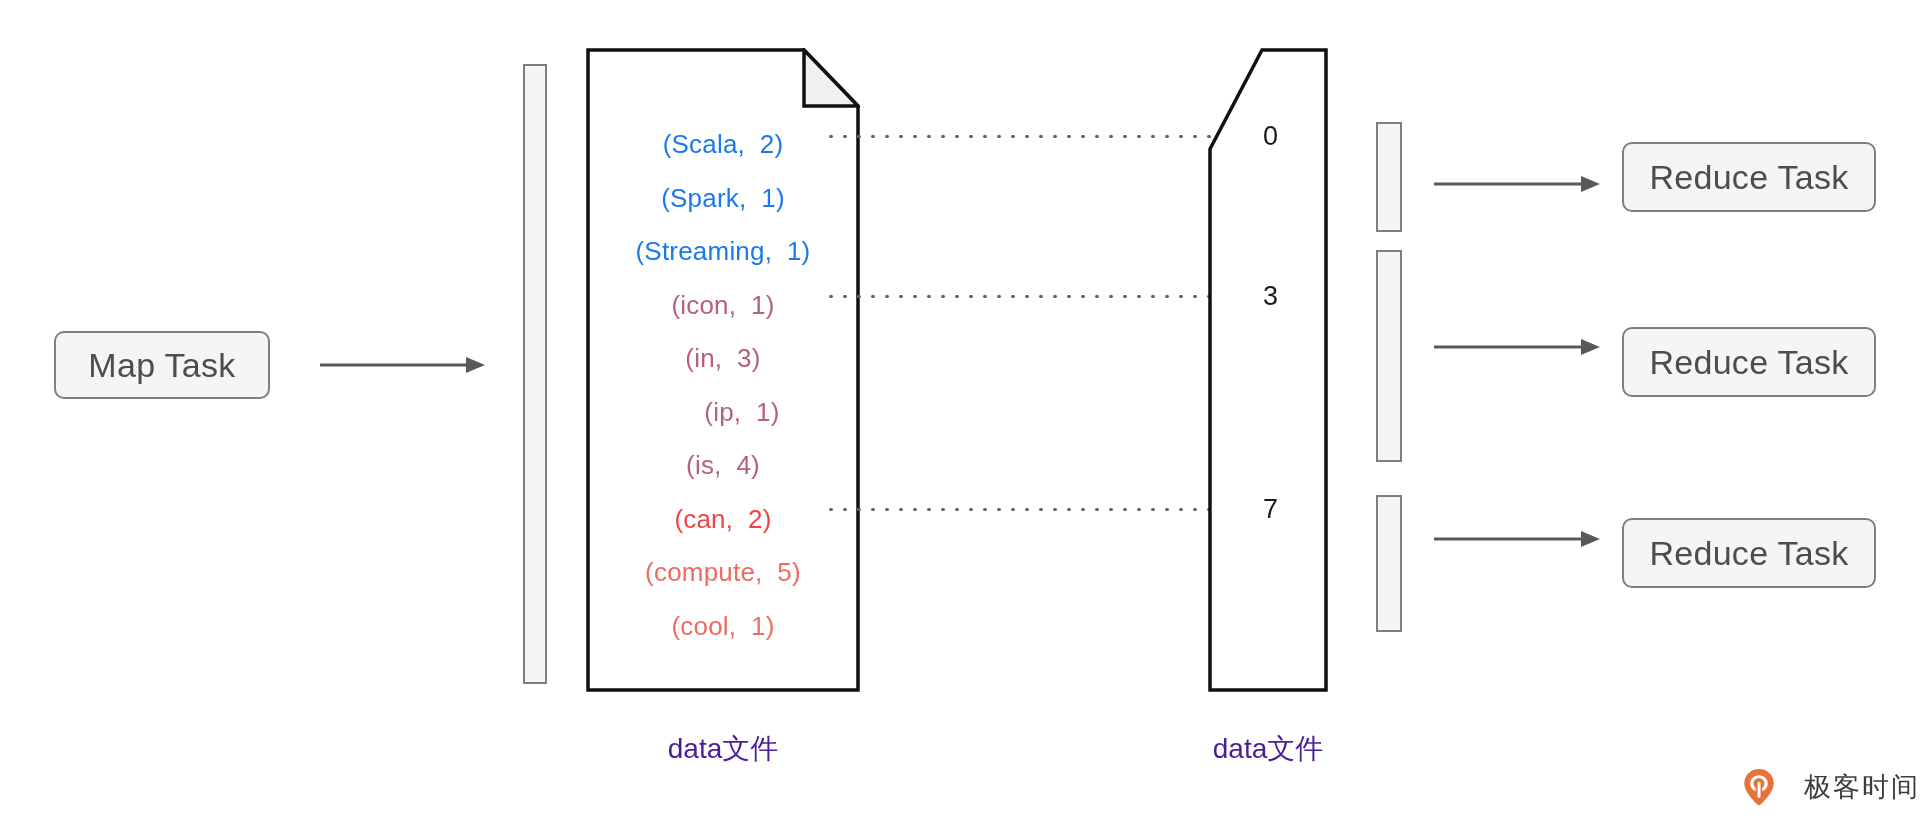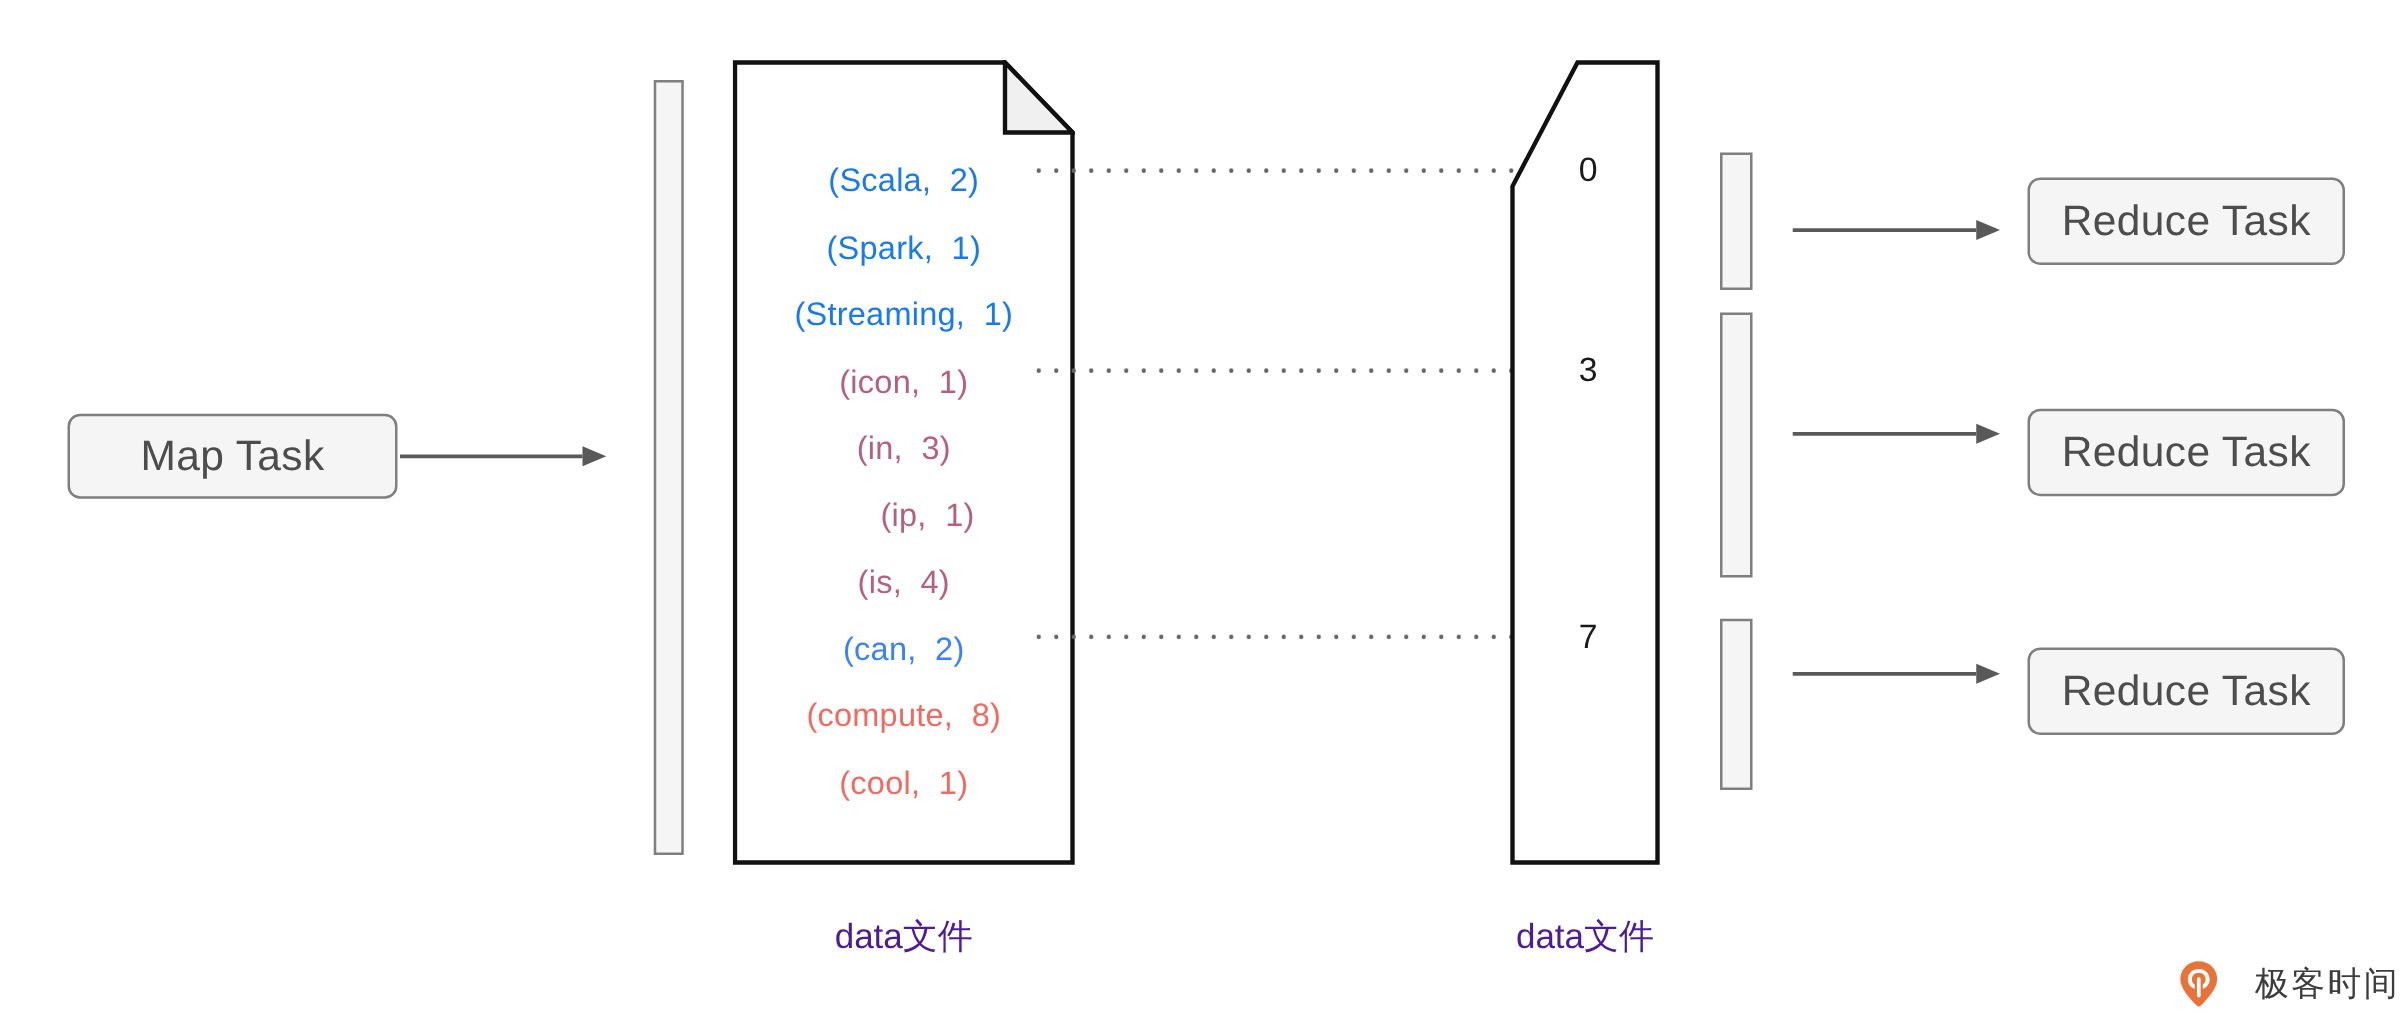--- a/index.html
+++ b/index.html
@@ -106,21 +106,21 @@
     color: #3d3d3d;
     letter-spacing: 2px;
     font-family: "DejaVu Sans", sans-serif;
   }
 </style>
 </head>
 <body>
 
 <div id="canvas">
 
-  <div class="task-box" style="left:54px; top:331px; width:264px; height:68px;">
+  <div class="task-box" style="left:54px; top:331px; width:216px; height:68px;">
     <span>Map Task</span>
   </div>
 
   <div class="arrow" style="left:320px; top:350px; width:165px; height:30px;">
     <svg width="165" height="30" viewBox="0 0 165 30">
       <line x1="0" y1="15" x2="146" y2="15" stroke="#595959" stroke-width="3"></line>
       <polygon points="146,7 165,15 146,23" fill="#595959"></polygon>
     </svg>
   </div>
 
@@ -134,22 +134,22 @@
   </div>
 
   <div class="kv-list" style="left:588px; top:118px;">
     <div class="kv-row" style="color:#1a7aeb;">(Scala,  2)</div>
     <div class="kv-row" style="color:#1a7aeb;">(Spark,  1)</div>
     <div class="kv-row" style="color:#1a7aeb;">(Streaming,  1)</div>
     <div class="kv-row" style="color:#b5607f;">(icon,  1)</div>
     <div class="kv-row" style="color:#b5607f;">(in,  3)</div>
     <div class="kv-row" style="color:#b5607f;padding-left:38px;">(ip,  1)</div>
     <div class="kv-row" style="color:#b5607f;">(is,  4)</div>
-    <div class="kv-row" style="color:#3b82f6;">(can,  2)</div>
-    <div class="kv-row" style="color:#ef6b62;">(compute,  8)</div>
+    <div class="kv-row" style="color:#ef4444;">(can,  2)</div>
+    <div class="kv-row" style="color:#ef6b62;">(compute,  5)</div>
     <div class="kv-row" style="color:#ef6b62;">(cool,  1)</div>
   </div>
 
   <div class="dotted" style="left:824px; top:134px; width:420px;"></div>
   <div class="dotted" style="left:824px; top:294px; width:420px;"></div>
   <div class="dotted" style="left:824px; top:507px; width:420px;"></div>
 
   <div class="file-shape" style="left:1208px; top:48px;">
     <svg width="120" height="644" viewBox="0 0 120 644">
       <path d="M2,101 L54,2 L118,2 L118,642 L2,642 Z" fill="#ffffff" stroke="#111111" stroke-width="3.5" stroke-linejoin="miter"></path>

